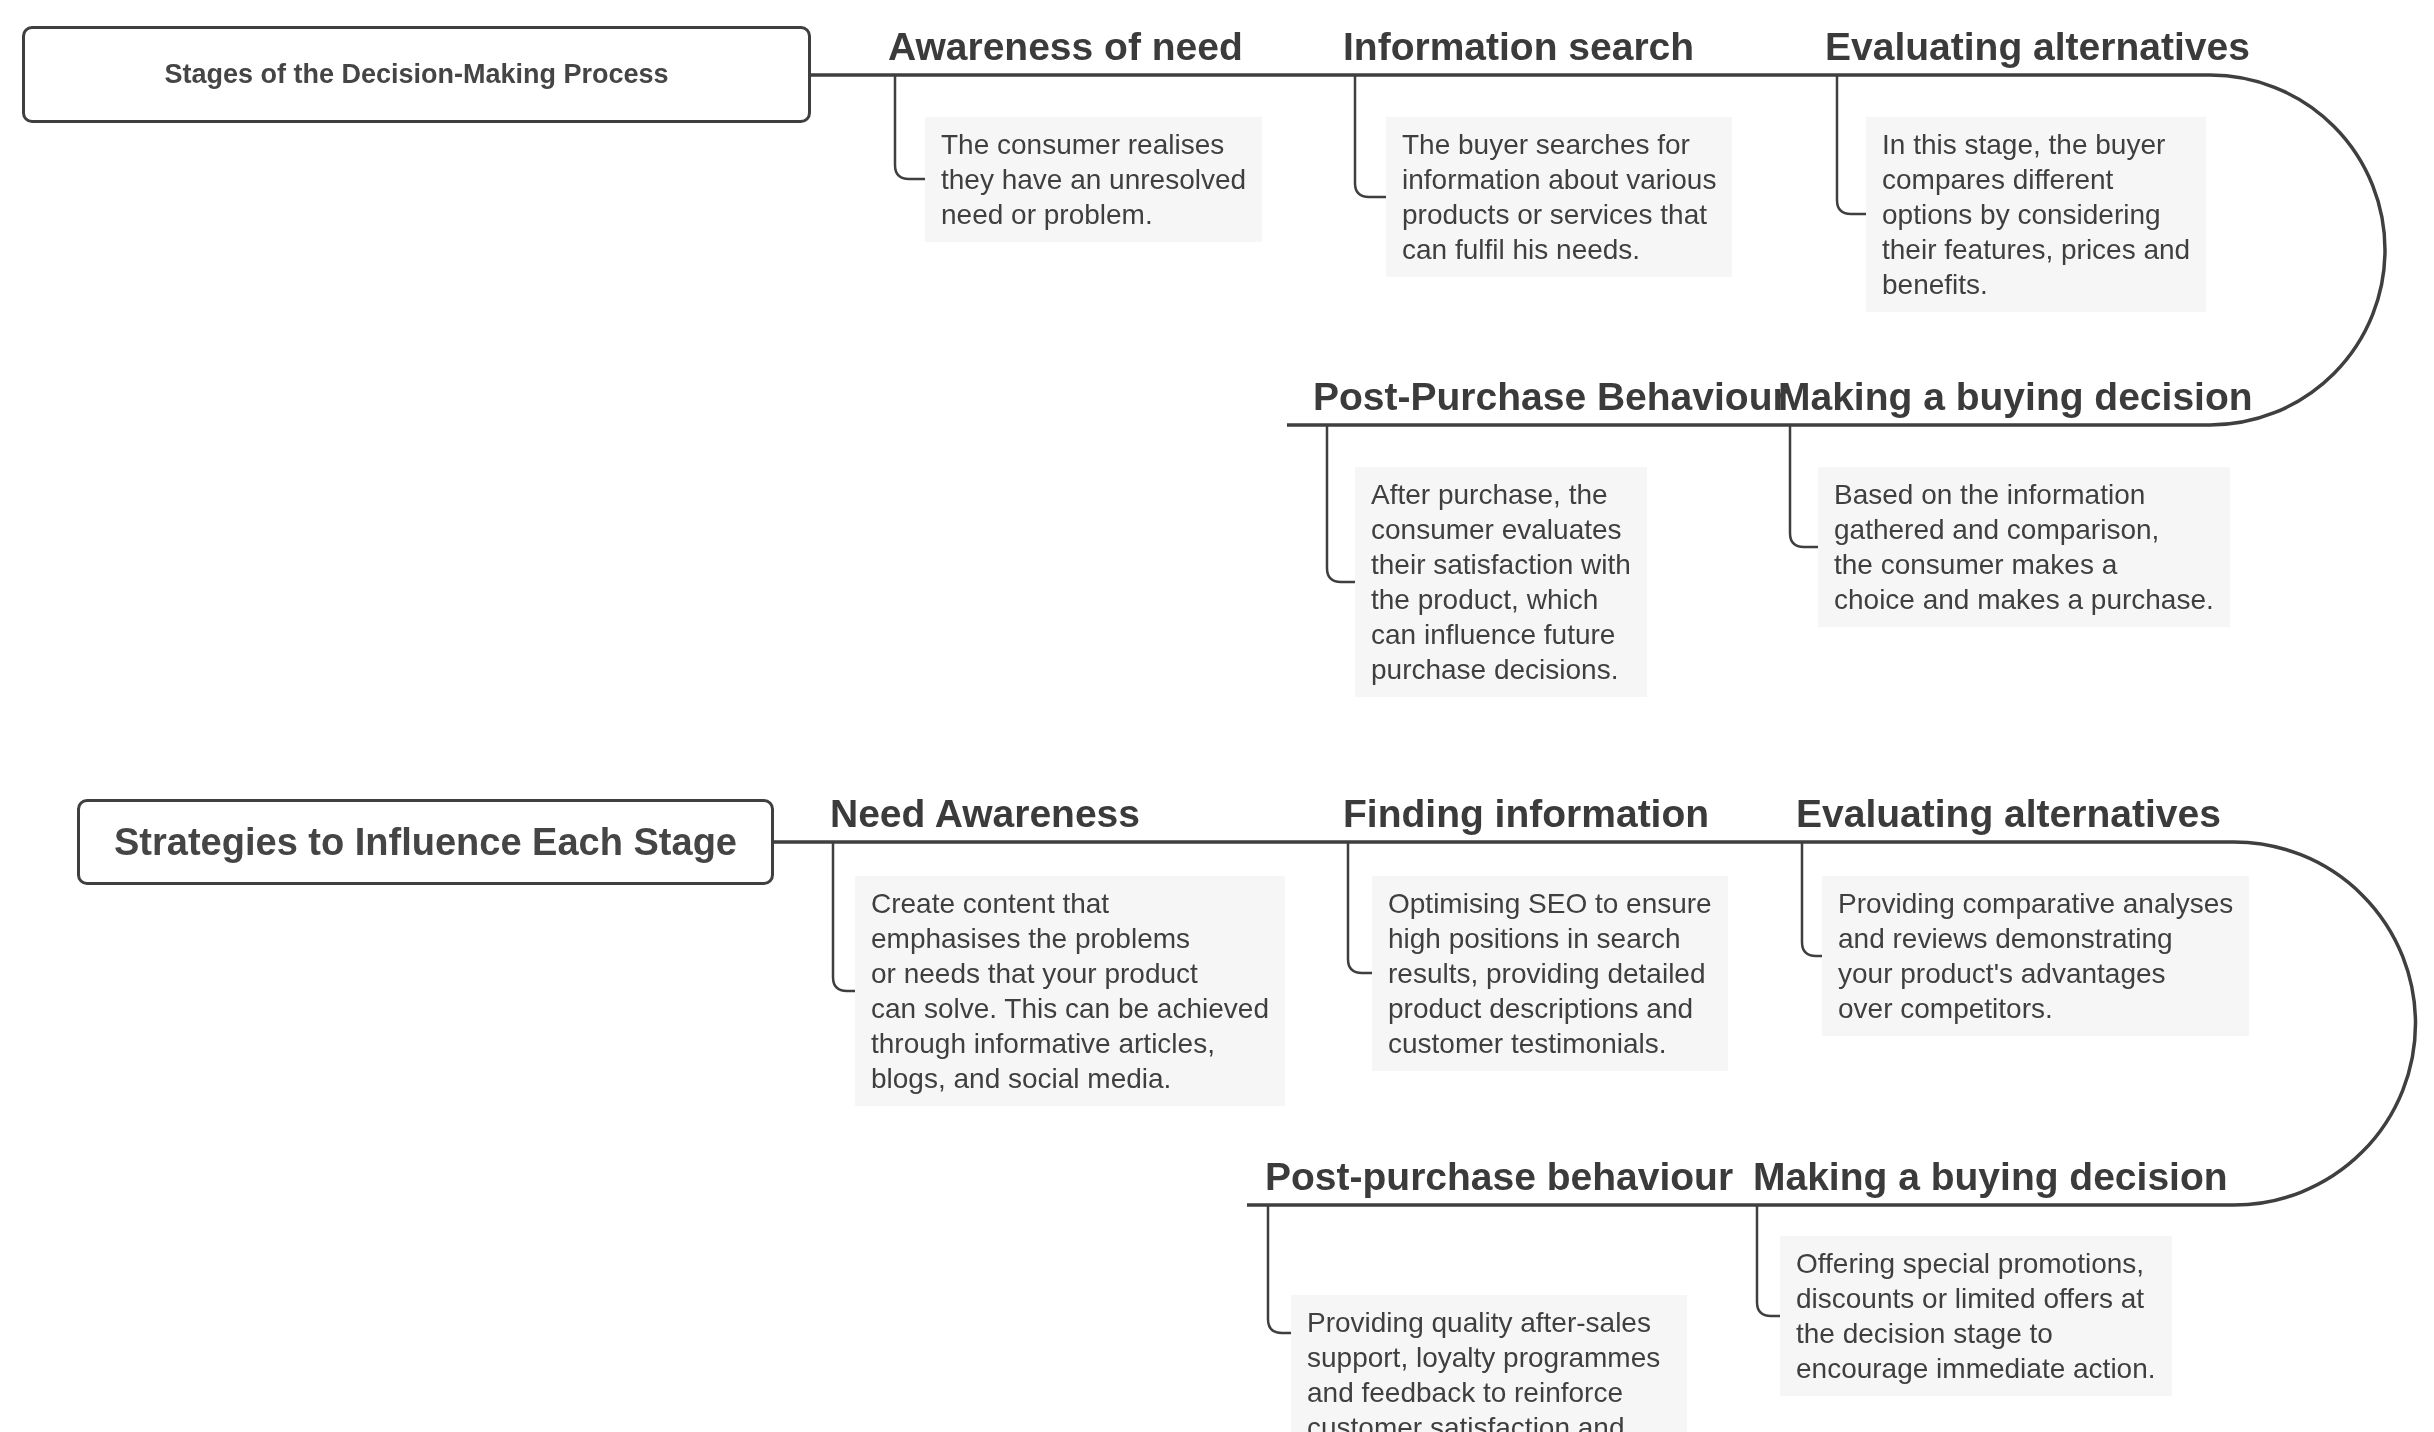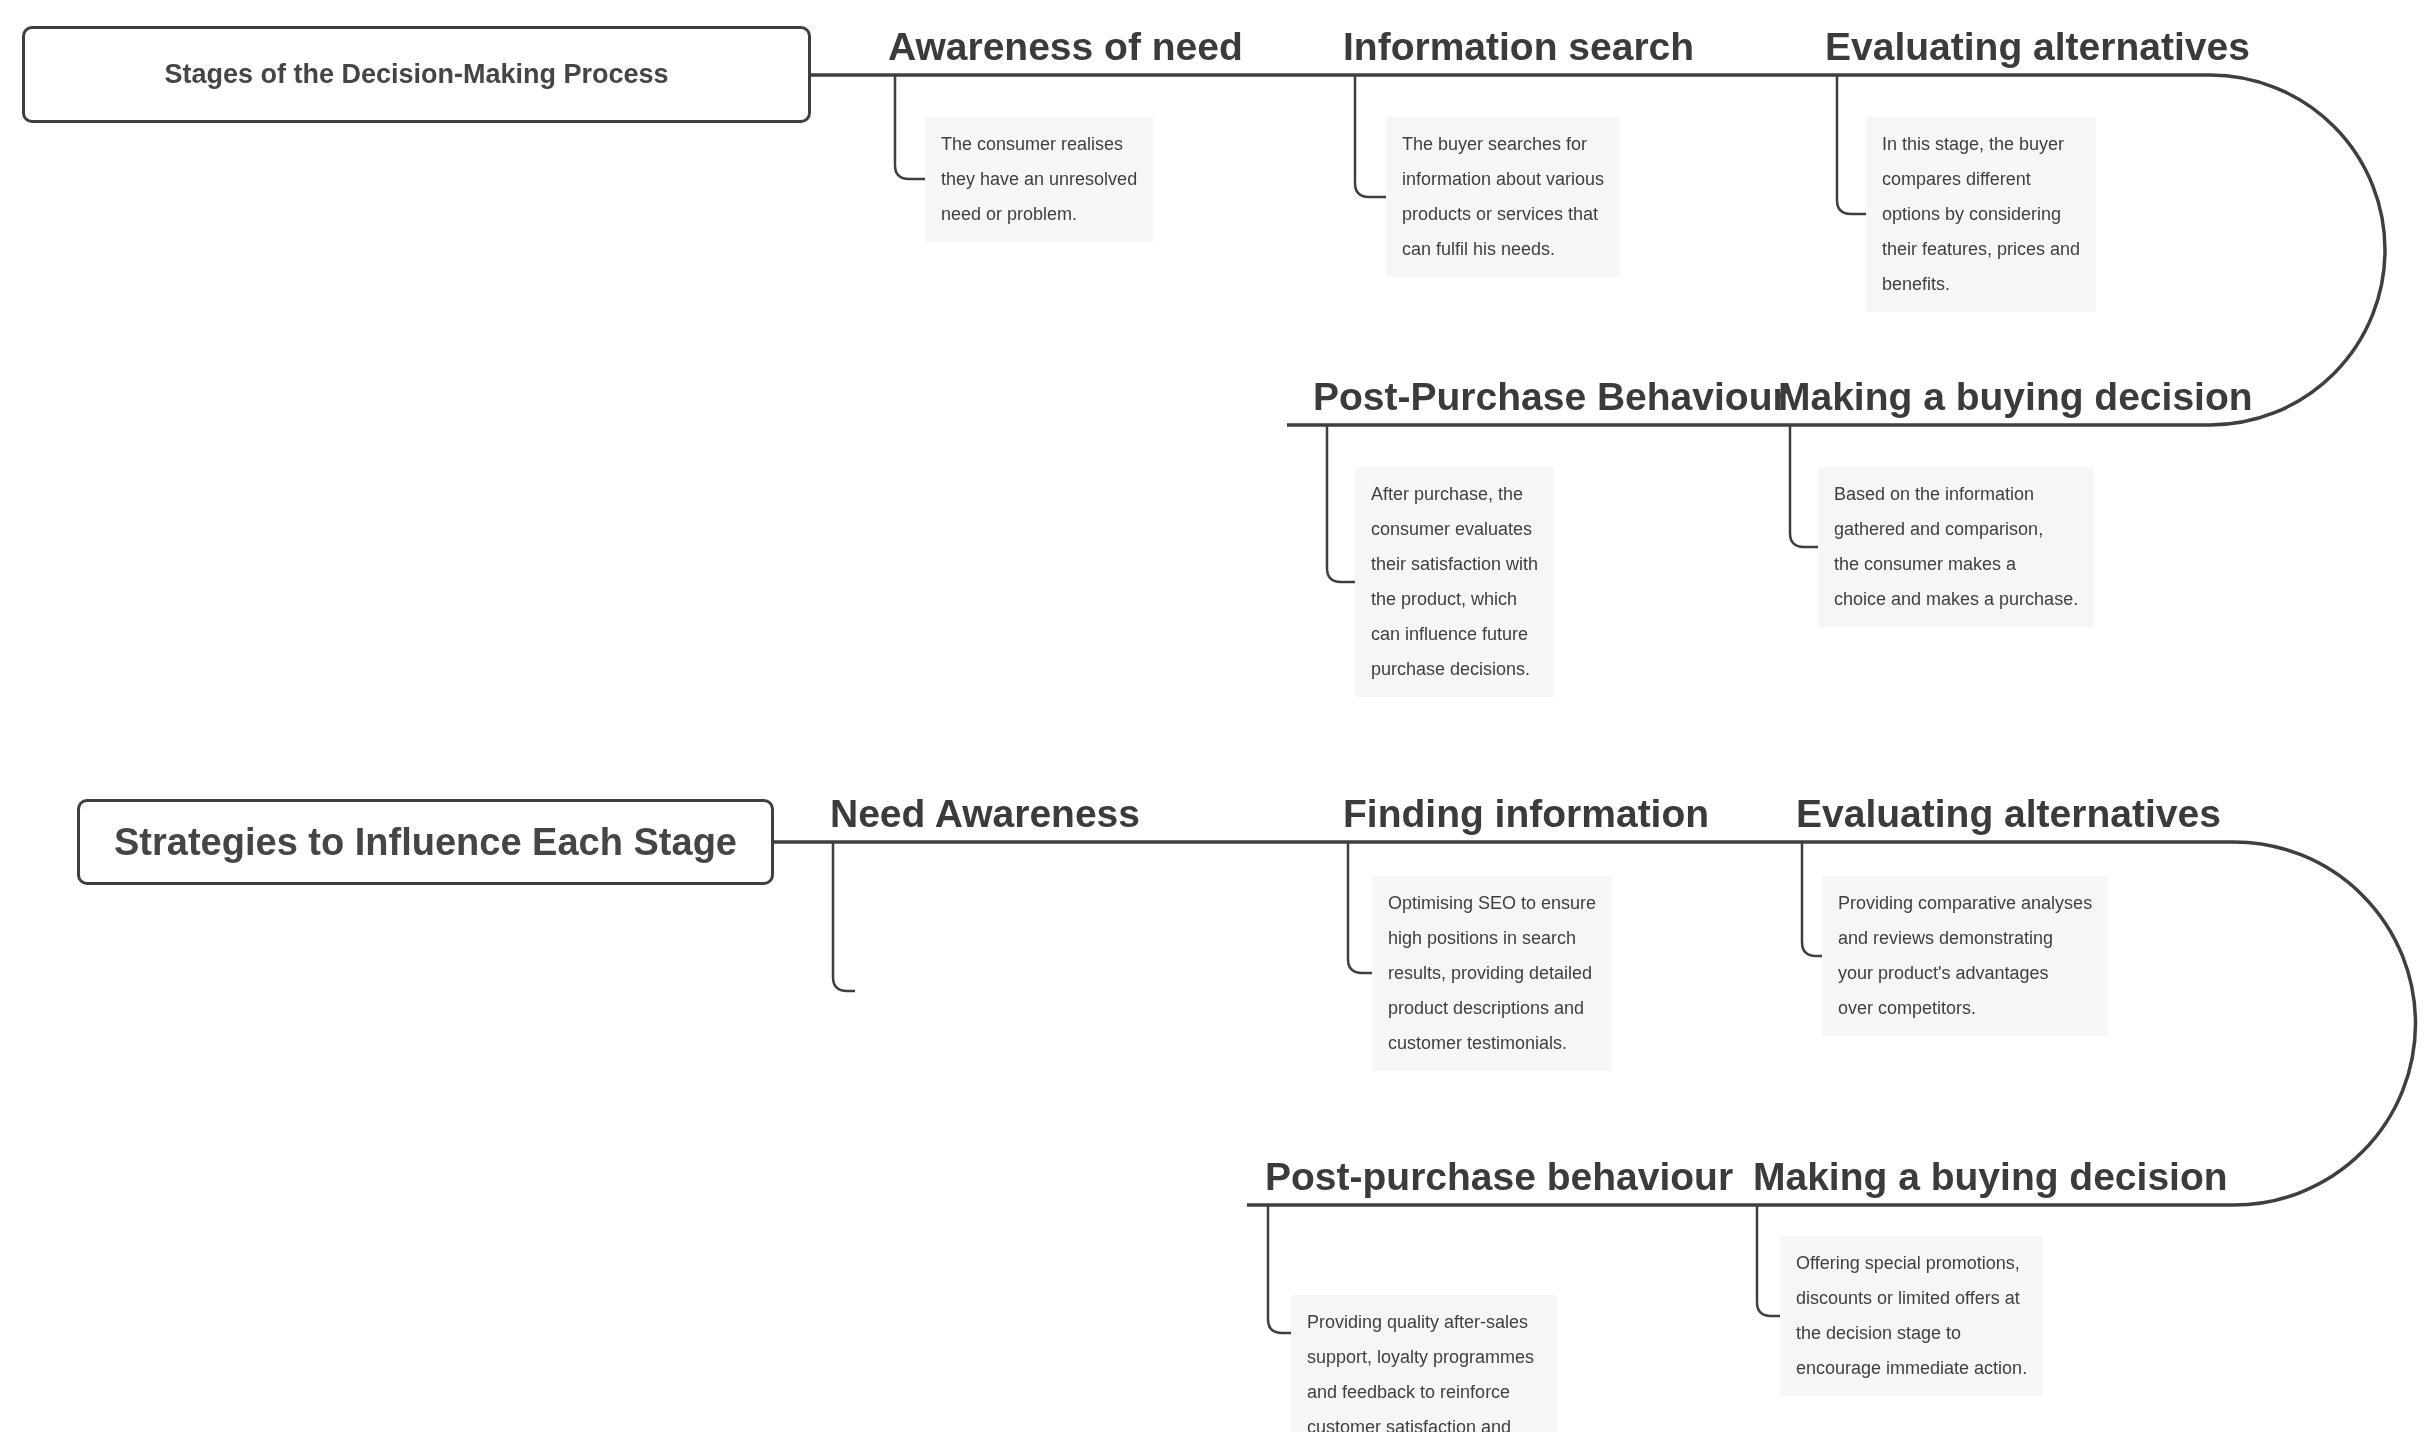--- a/index.html
+++ b/index.html
@@ -50,21 +50,21 @@
     font-weight: bold;
     line-height: 44px;
     color: var(--title, #3b3b3b);
     white-space: nowrap;
   }
   .branch-desc {
     position: absolute;
     display: inline-block;
     background: var(--desc-bg, #f6f6f6);
     color: var(--desc-text, #3f3f3f);
-    font-size: 18px;
+    font-size: 28px;
     line-height: 35px;
     padding: 10px 16px;
     white-space: pre;
   }
   
   #t1 { left: 888px;  top: 25px; }
   #t2 { left: 1343px; top: 25px; }
   #t3 { left: 1825px; top: 25px; }
   #b1 { left: 925px;  top: 117px; }
   #b2 { left: 1386px; top: 117px; }
@@ -141,20 +141,26 @@
 
   <div id="t5" class="branch-title">Making a buying decision</div>
   <div id="b5" class="branch-desc">Based on the information
 gathered and comparison,
 the consumer makes a
 choice and makes a purchase.</div>
 
   <div id="root2" class="root-node">Strategies to Influence Each Stage</div>
 
   <div id="t6" class="branch-title">Need Awareness</div>
+  <div id="b6" class="branch-desc">Create content that
+emphasises the problems
+or needs that your product
+can solve. This can be achieved
+through informative articles,
+blogs, and social media.</div>
 
   <div id="t7" class="branch-title">Finding information</div>
   <div id="b7" class="branch-desc">Optimising SEO to ensure
 high positions in search
 results, providing detailed
 product descriptions and
 customer testimonials.</div>
 
   <div id="t8" class="branch-title">Evaluating alternatives</div>
   <div id="b8" class="branch-desc">Providing comparative analyses

